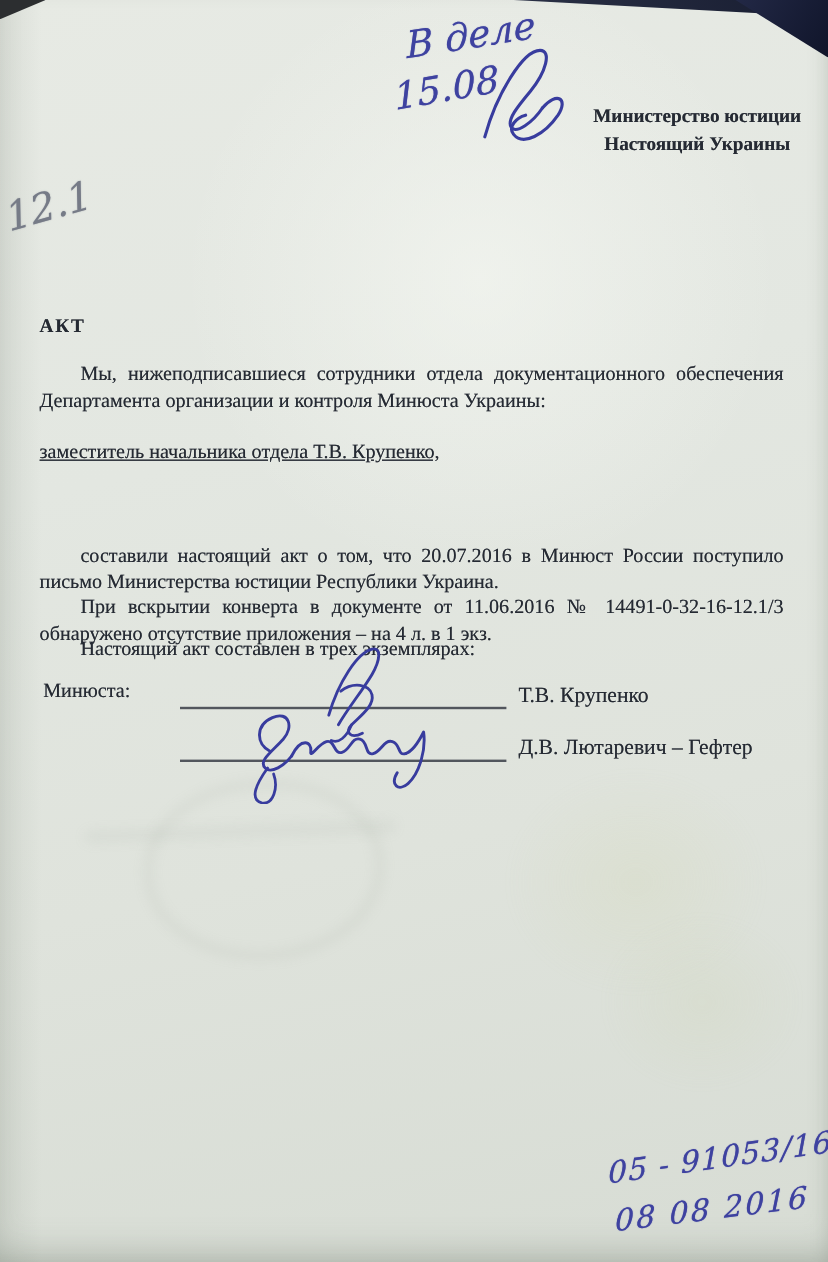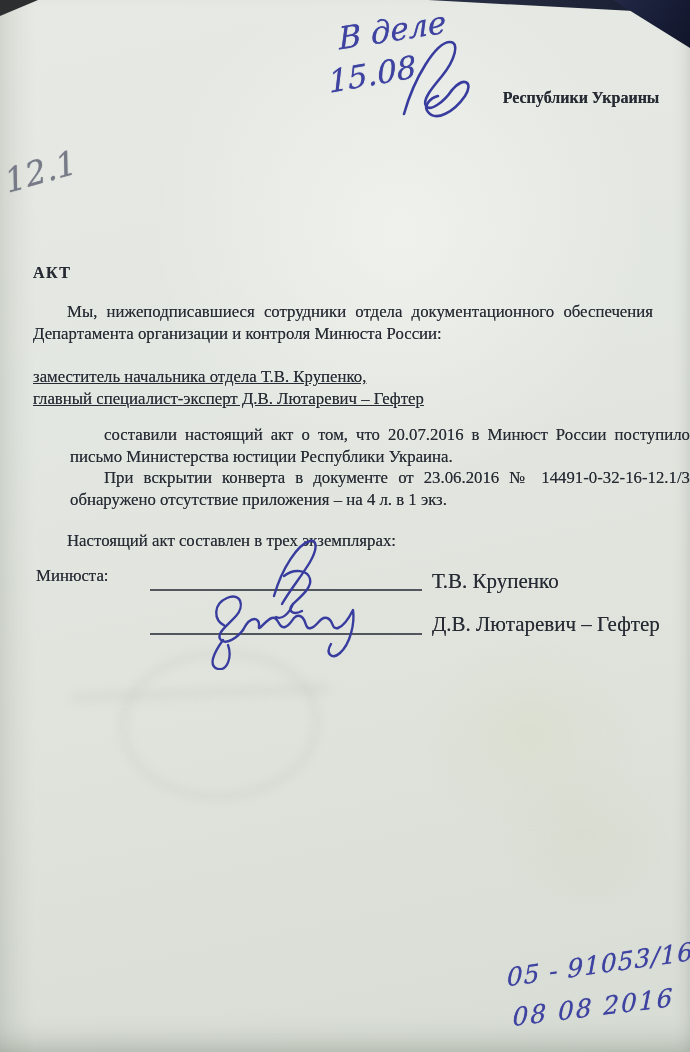--- a/index.html
+++ b/index.html
@@ -45,28 +45,28 @@
   .print{color:#252a33;text-shadow:0 0 .5px rgba(37,42,51,.65);}
   .letterhead{position:absolute;left:488px;top:86px;width:186px;text-align:center;
     font-size:16px;font-weight:600;line-height:23px;}
   .doc-title{position:absolute;left:33px;top:264px;width:620px;text-align:left;
     font-size:16px;letter-spacing:1.5px;font-weight:600;}
   .para{position:absolute;left:33px;width:620px;font-size:16.8px;line-height:21.5px;
     text-align:justify;}
   .indent{text-indent:34px;}
   .p-intro{top:301px;}
   .p-officials{top:366px;text-align:left;text-decoration:underline;}
-  .p-body{top:424px;margin-left:37px;}
+  .p-body{top:452px;}
   .p-body p{margin:0;text-indent:34px;}
   .p-copies{top:530px;text-align:left;}
   .sign-label{position:absolute;left:36px;top:566px;font-size:16.8px;}
   .sig-line{position:absolute;height:2px;background:#383d47;opacity:.85;}
   .sig-line1{left:150px;top:589px;width:272px;}
   .sig-line2{left:150px;top:633px;width:272px;}
-  .sig-name{position:absolute;font-size:21px;white-space:nowrap;}
+  .sig-name{position:absolute;font-size:18px;white-space:nowrap;}
   .sig-name1{left:432px;top:569px;}
   .sig-name2{left:432px;top:612px;text-align:right;}
   .sig-svg{position:absolute;}
   .sig-svg1{left:256px;top:538px;}
   .sig-svg2{left:203px;top:582px;}
   svg path{fill:none;stroke:#383c9e;stroke-linecap:round;stroke-linejoin:round;}
 </style>
 </head>
 <body>
 
@@ -82,37 +82,37 @@
   <div class="ghost ghost-patch2"></div>
 
   <div class="hand ink-blue note-line1">В деле</div>
   <div class="hand ink-blue note-line2">15.08</div>
   <svg class="flourish" width="92" height="94" viewBox="0 0 92 94">
     <path d="M12,80 C22,44 44,8 58,8 C68,8 63,26 50,42 C40,54 30,66 34,72 C38,78 52,68 60,56" stroke-width="2.6"></path>
     <path d="M60,56 C72,42 82,48 73,62 C62,78 44,88 36,78 C31,72 38,64 46,62" stroke-width="2.6"></path>
   </svg>
 
   <div class="letterhead print">
-    <div>Республики Украины</div>
+    <div>Министерство юстиции</div>
+    <div>Настоящий Украины</div>
   </div>
 
   <div class="hand margin-num">12.1</div>
 
   <div class="doc-title print">АКТ</div>
 
-  <div class="para indent p-intro print">Мы, нижеподписавшиеся сотрудники отдела документационного обеспечения Департамента организации и контроля Минюста России:</div>
+  <div class="para indent p-intro print">Мы, нижеподписавшиеся сотрудники отдела документационного обеспечения Департамента организации и контроля Минюста Украины:</div>
 
   <div class="para p-officials print">
     <div>заместитель начальника отдела Т.В. Крупенко,</div>
-    <div>главный специалист-эксперт Д.В. Лютаревич – Гефтер</div>
   </div>
 
   <div class="para p-body print">
     <p>составили настоящий акт о том, что 20.07.2016 в Минюст России поступило письмо Министерства юстиции Республики Украина.</p>
-    <p>При вскрытии конверта в документе от 23.06.2016 № 14491-0-32-16-12.1/3 обнаружено отсутствие приложения – на 4 л. в 1 экз.</p>
+    <p>При вскрытии конверта в документе от 11.06.2016 № 14491-0-32-16-12.1/3 обнаружено отсутствие приложения – на 4 л. в 1 экз.</p>
   </div>
 
   <div class="para indent p-copies print">Настоящий акт составлен в трех экземплярах:</div>
 
   <div class="sign-label print">Минюста:</div>
 
   <div class="sig-line sig-line1"></div>
   <div class="sig-line sig-line2"></div>
 
   <div class="sig-name sig-name1 print">Т.В. Крупенко</div>

